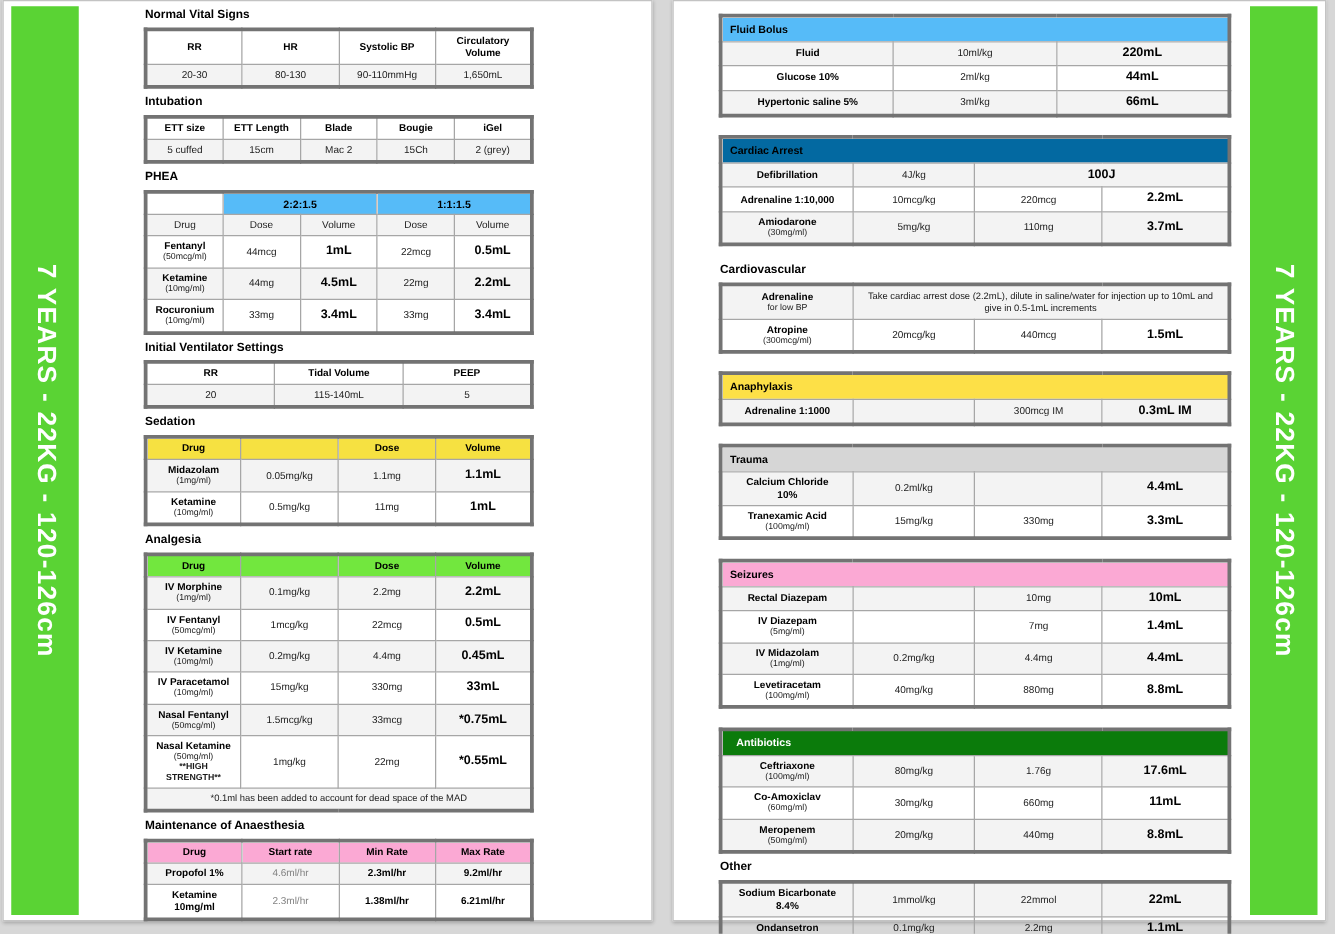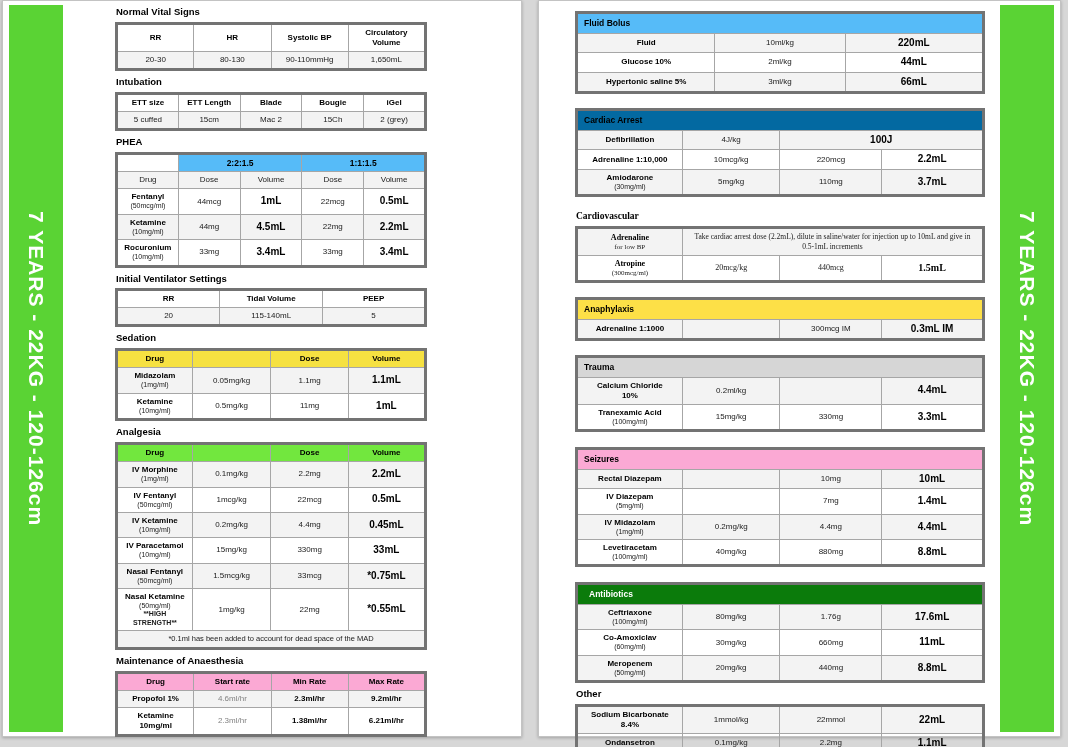--- a/index.html
+++ b/index.html
@@ -616,21 +616,21 @@
               <td class="k-dose">
                 <div class="nm">110mg</div>
               </td>
               <td class="k-vol">
                 <div class="nm">3.7mL</div>
               </td>
             </tr>
           </tbody>
         </table>
       </div>
-      <div class="section" style="margin-top: 14px; font-family: Liberation Serif, serif;">
+      <div class="section" style="margin-top: 14px;">
         <div class="section-title">Cardiovascular</div>
         <table>
           <colgroup>
             <col style="width: 26%;">
             <col style="width: 24%;">
             <col style="width: 25%;">
             <col style="width: 25%;">
           </colgroup>
           <tbody>
             <tr class="shaded">

